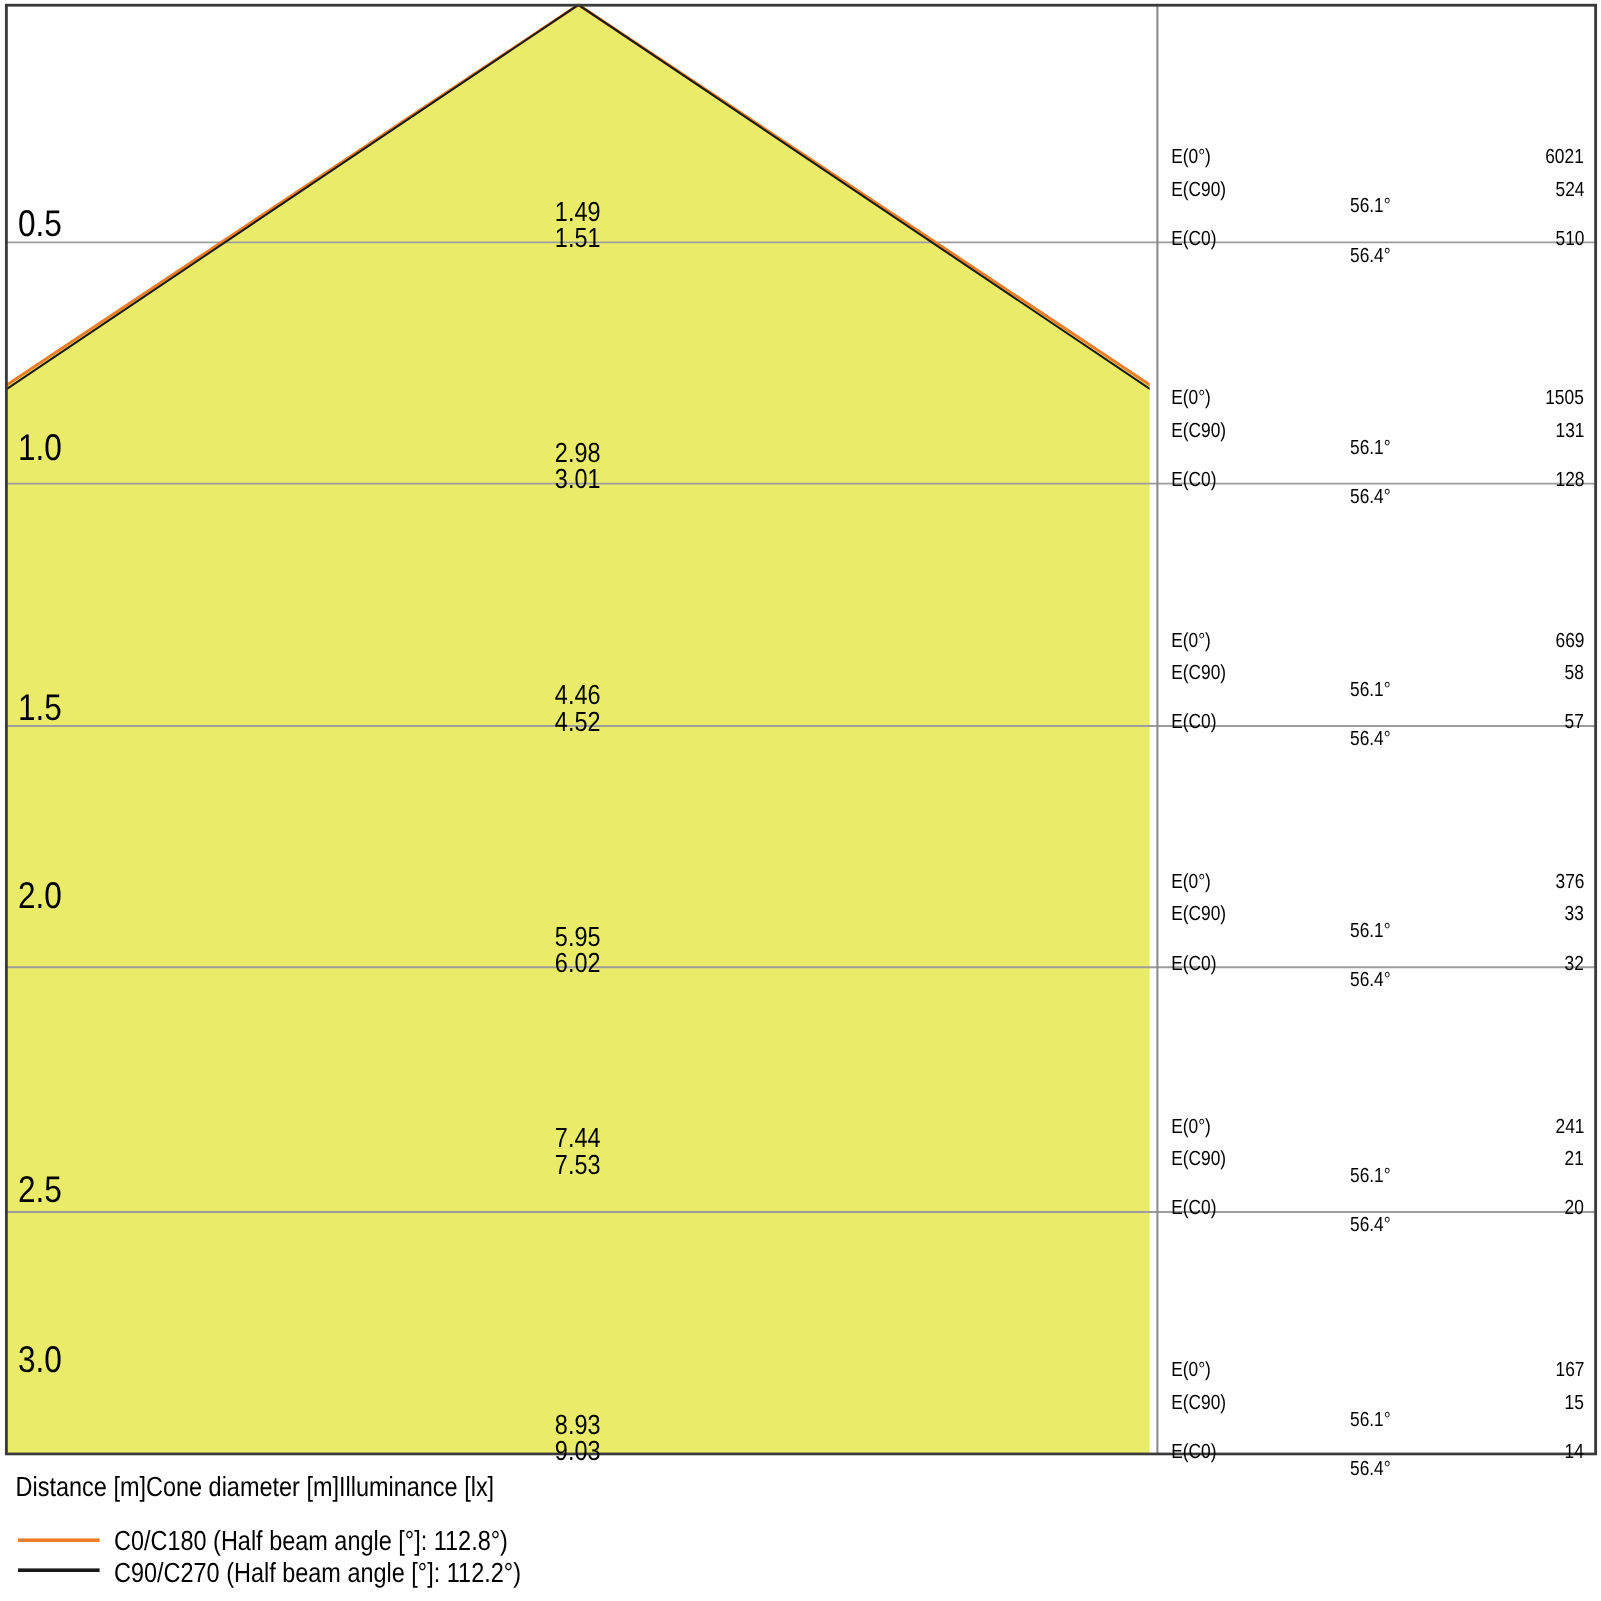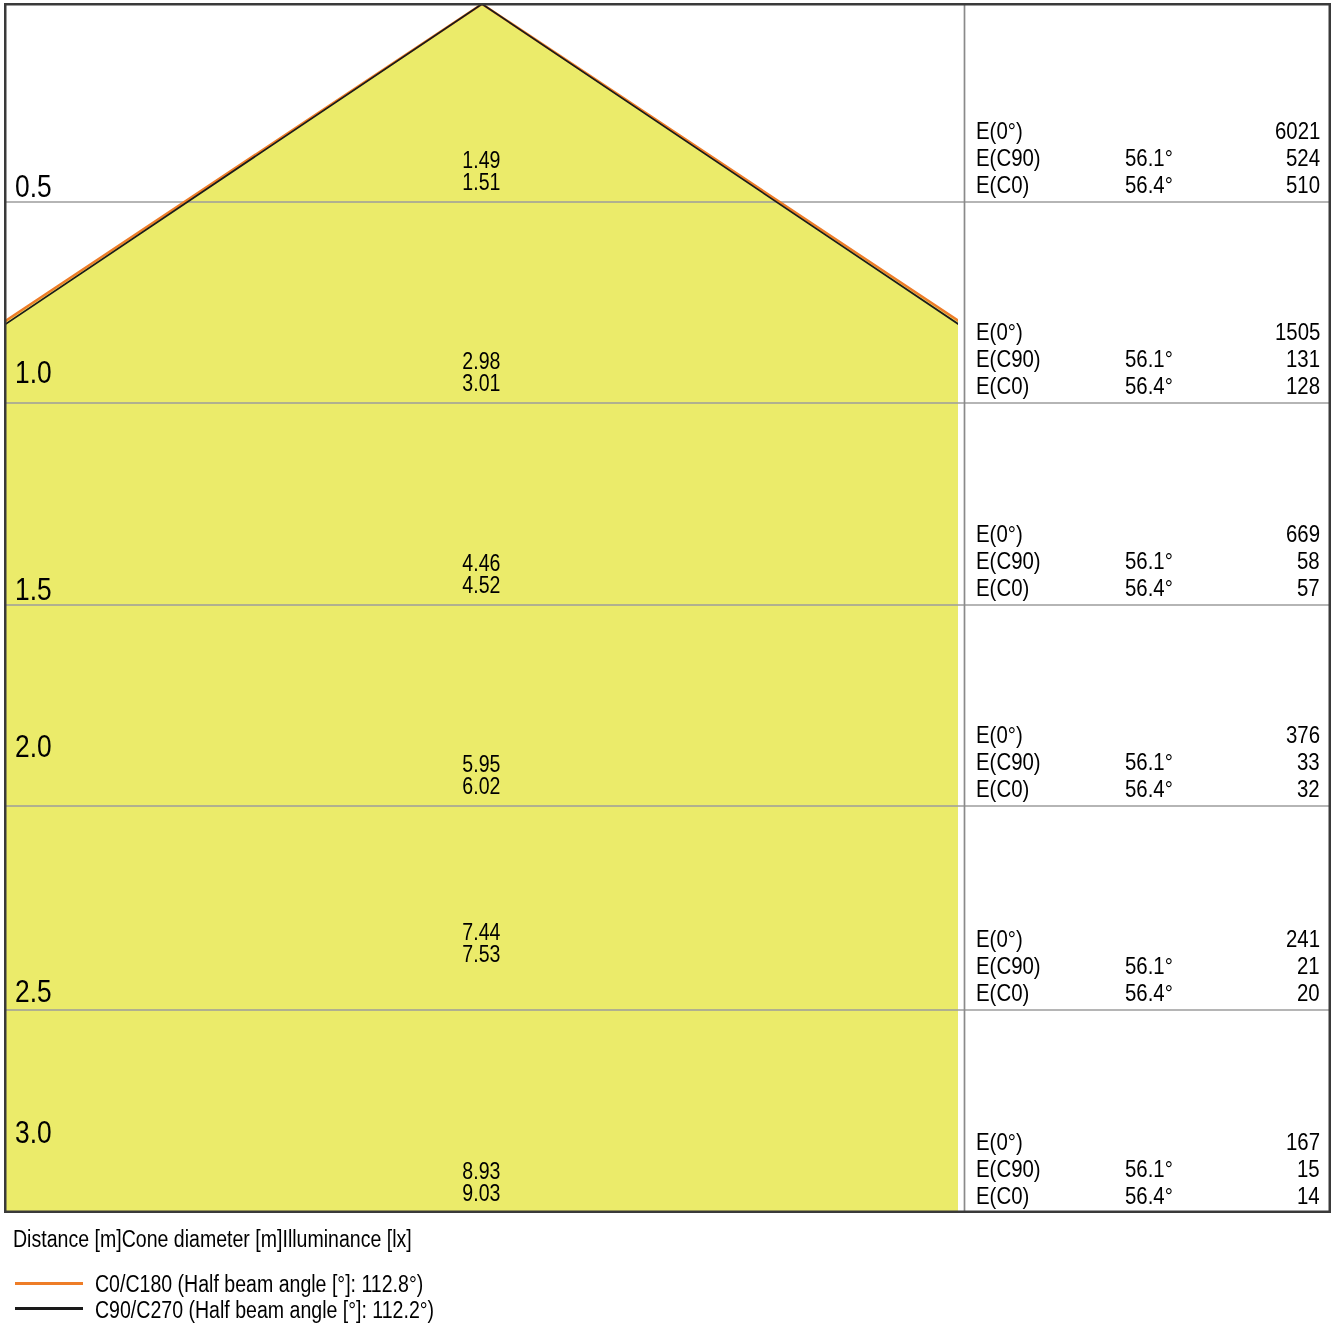--- a/index.html
+++ b/index.html
@@ -7,25 +7,25 @@
     position:relative;width:1334px;height:1334px;background:#fff;overflow:hidden;
     font-family:"Liberation Sans",sans-serif;color:#000;
   }
   .chart-svg{position:absolute;left:4px;top:3px;}
   
   .cx{display:inline-block;transform:scaleX(0.85);}
   .ox-l{transform-origin:left center;}
   .ox-c{transform-origin:center center;}
   .ox-r{transform-origin:right center;}
   .dist{position:absolute;left:15px;font-size:31px;line-height:22px;white-space:nowrap;}
-  .diam{position:absolute;left:411px;width:140px;text-align:center;font-size:23px;line-height:22px;}
-  .etab{position:absolute;left:976px;width:344px;font-size:24px;line-height:27px;}
+  .diam{position:absolute;left:411px;width:140px;text-align:center;font-size:23px;line-height:22px;margin-top:16px;}
+  .etab{position:absolute;left:976px;width:344px;font-size:17px;line-height:27px;}
   .erow{display:grid;grid-template-columns:149px 1fr auto;white-space:nowrap;}
   .erow .el{text-align:left;}
-  .erow .ea{text-align:left;}
+  .erow .ea{text-align:left;margin-top:14px;}
   .erow .ev{text-align:left;}
   .caption{position:absolute;left:13px;top:1227px;font-size:23px;line-height:24px;white-space:nowrap;transform:scaleX(0.85);transform-origin:left center;}
   .legend-text{position:absolute;left:95px;font-size:23px;line-height:24px;white-space:nowrap;transform:scaleX(0.85);transform-origin:left center;}
   .legend-line{position:absolute;left:15px;width:68px;height:3px;}
   .legend-line.c0{background:#EE7D28;top:1282px;}
   .legend-line.c90{background:#1A1A1A;top:1307px;}
 </style>
 </head>
 <body>
 

